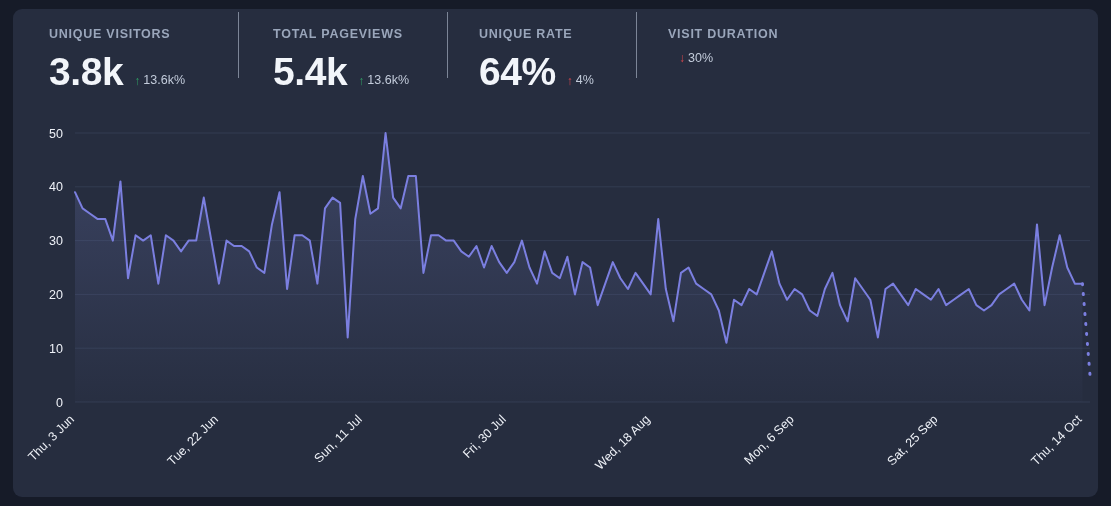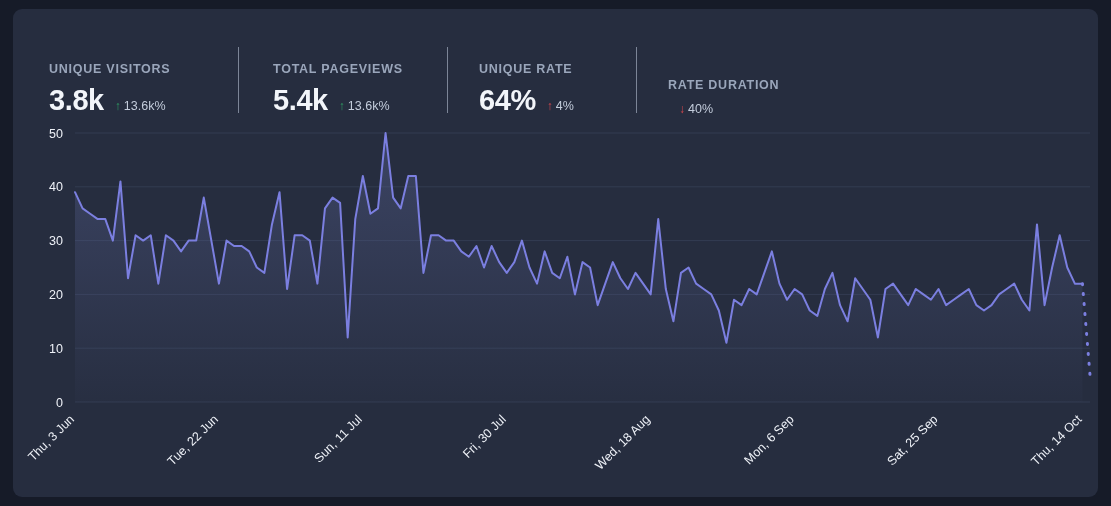--- a/index.html
+++ b/index.html
@@ -16,22 +16,21 @@
     background:#262d3f;
     border-radius:9px;
   }
 
   
   #stats {
     position:absolute;
     left:0; top:0;
     height:86px;
     display:flex;
-    align-items:flex-end;
-    margin-top:20px;
+    align-items:flex-start;
   }
   .stat {
     position:relative;
     padding:19px 0 0 0;
     display:flex;
     flex-direction:column;
     justify-content:flex-start;
   }
   .stat .divider {
     position:absolute;
@@ -49,21 +48,21 @@
     line-height:1;
     margin-bottom:11px;
   }
   .stat-row {
     display:flex;
     align-items:baseline;
     white-space:nowrap;
   }
   .stat-value {
     color:#f2f5fa;
-    font-size:29px;
+    font-size:39px;
     font-weight:bold;
     letter-spacing:-.4px;
     line-height:1;
   }
   .stat-delta {
     font-size:12.5px;
     margin-left:11px;
     line-height:1;
     color:#c3ccdb;
     display:flex;
@@ -123,25 +122,25 @@
         <div class="stat-row">
           <div class="stat-value">64%</div>
           <div class="stat-delta">
             <span class="arrow up" style="color: rgb(216, 71, 77);">↑</span>
             <span>4%</span>
           </div>
         </div>
         <div class="divider"></div>
       </div>
       <div class="stat" style="padding-left: 31px; padding-right: 30px;">
-        <div class="stat-label">RATE DURATION</div>
+        <div class="stat-label">VISIT DURATION</div>
         <div class="stat-row">
           <div class="stat-delta">
             <span class="arrow down" style="color: rgb(216, 71, 77);">↓</span>
-            <span>40%</span>
+            <span>30%</span>
           </div>
         </div>
       </div>
     </div>
 
   <div id="chart-wrap">
       <svg width="1085" height="402">
         <defs>
           <linearGradient id="areaGrad" x1="0" y1="0" x2="0" y2="1">
             <stop offset="0%" stop-color="#5a6496" stop-opacity="0.42"></stop>

